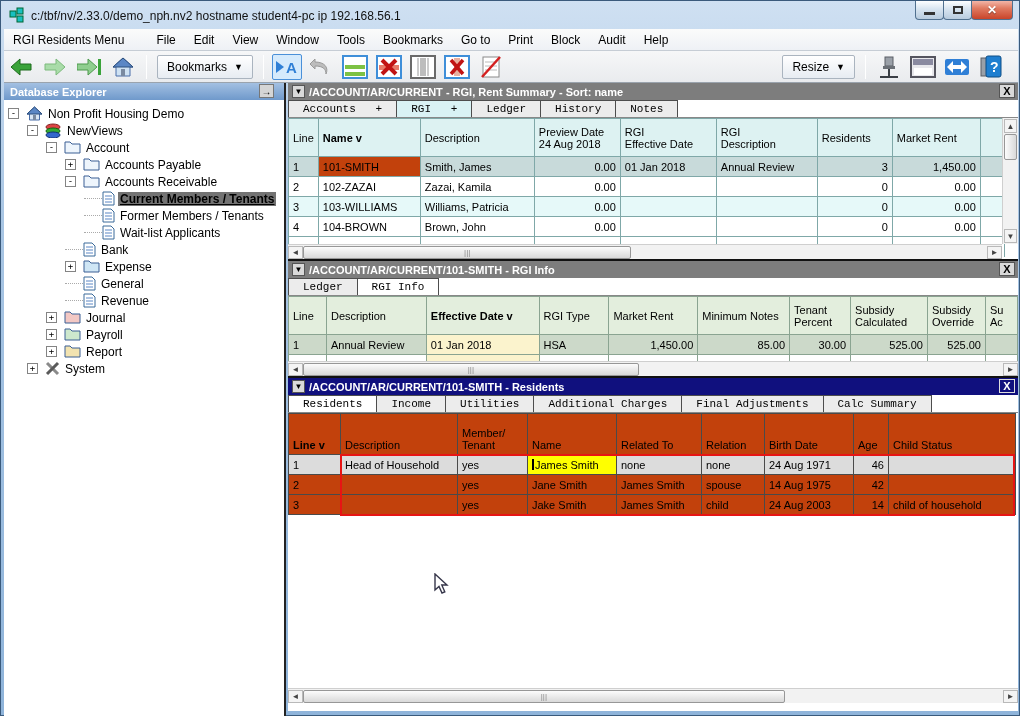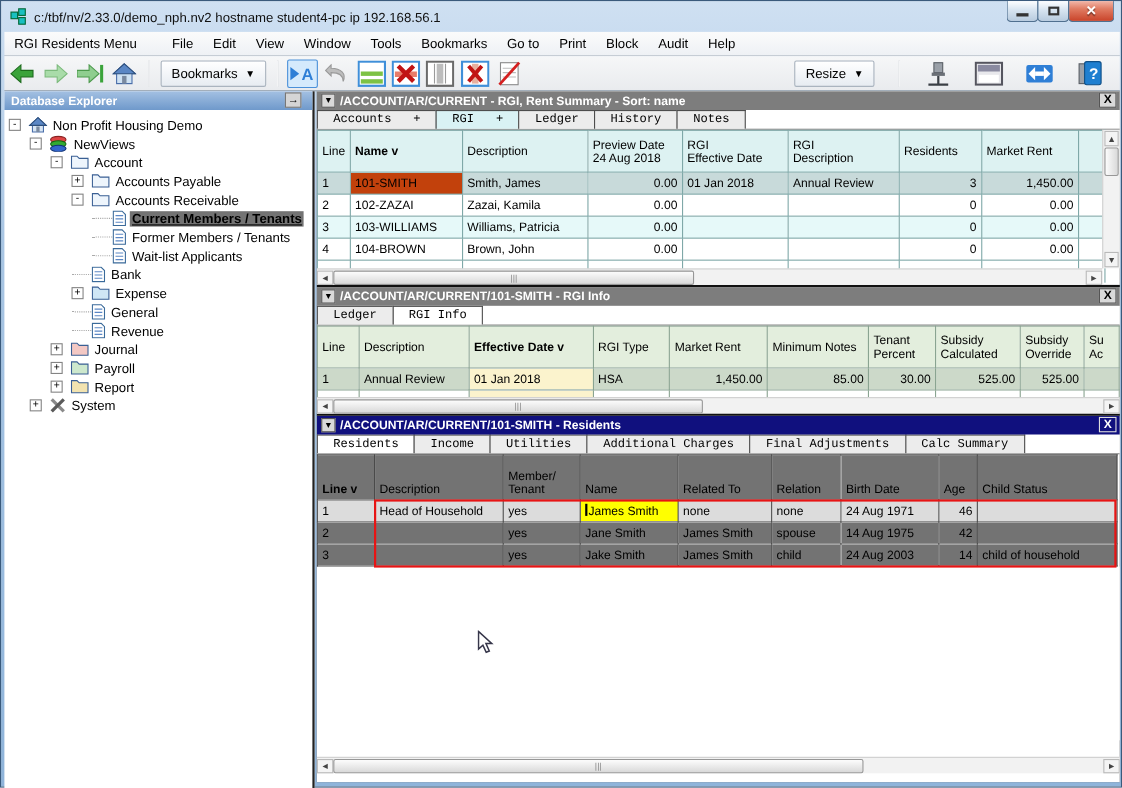--- a/index.html
+++ b/index.html
@@ -22,21 +22,21 @@
   .menu-item { padding:3px 9px; white-space:pre; }
   .menu-item.first { margin-right:14px; }
 
   
   .toolbar { position:absolute; left:3px; top:50px; width:1014px; height:32px; background:linear-gradient(#f6f7f8,#e9ebee); border-bottom:1px solid #9aa3ad; display:flex; align-items:center; }
   .tb-sep { width:1px; height:24px; background:#b6bcc4; border-right:1px solid #fff; margin:0 6px; }
   .tb-ico { width:30px; height:26px; display:flex; align-items:center; justify-content:center; margin:0 2px; }
   .tb-btn { height:24px; border:1px solid #aab4bf; background:linear-gradient(#ffffff,#e7ecf2); border-radius:2px; display:flex; align-items:center; font-size:12px; padding:0 9px; margin:0 4px; }
   .tb-btn .caret { margin-left:7px; font-size:9px; }
   .tb-active { border:1px solid #4a90d9; background:#d5eafc; border-radius:2px; }
-  .tb-right { margin-left:auto; display:flex; align-items:center; margin-right:10px;gap:12px; }
+  .tb-right { margin-left:auto; display:flex; align-items:center; margin-right:10px; }
   .tb-spacer { flex:0 0 240px; }
 
   
   .treepanel { position:absolute; left:3px; top:82px; width:282px; height:712px; background:#fff; border-right:2px solid #222; }
   .treehdr { height:17px; background:linear-gradient(#a3c0e2,#6f99cb); color:#fff; font-size:11px; font-weight:bold; display:flex; align-items:center; padding-left:6px; position:relative; }
   .treehdr-btn { position:absolute; right:10px; top:1px; width:15px; height:14px; background:#d5d5d5; border:1px solid #777; display:flex; align-items:center; justify-content:center; font-size:10px; color:#000; }
   .tree { padding:5px 0 0 4px; font-size:12px; color:#000; }
   .trow { height:17px; display:flex; align-items:center; white-space:pre; }
   .guide { width:19px; flex:0 0 19px; }
   .ebox { width:11px; height:11px; border:1px solid #848484; background:#fff; font-size:9px; line-height:9px; text-align:center; margin-right:7px; flex:0 0 11px; font-family:"DejaVu Sans Mono",monospace; }
@@ -77,21 +77,21 @@
   .t1 .partial td { border-bottom:none; }
 
   
   .t2 td,.t2 th { border:1px solid #8aa491; height:20px; }
   .t2 th { background:#e3eedd; height:38px; }
   .t2 .rowsel td { background:#ccd9c9; }
   .t2 td.datecell { background:#fbf3cd; }
 
   
   .t3wrap { position:relative; }
-  .t3 td,.t3 th { border:1px solid #4a4a4a; height:20px; background:#737373; }
+  .t3 td,.t3 th { border:1px solid #4a4a4a; height:20px; background:#c2410c; }
   .t3 th { height:41px; vertical-align:bottom; padding-bottom:3px; }
   .t3 .rowsel td { background:#dcdcdc; }
   .t3 td.editcell { background:#ffff00; }
   .redsel { position:absolute; left:52px; top:41px; width:675px; height:62px; border:2px solid #e71414; pointer-events:none; }
   .cursorbar { display:inline-block; width:2px; height:11px; background:#000; vertical-align:-1px; margin-right:1px; }
 
   
   .hscroll { height:15px; background:#f2f2f2; border-top:1px solid #cfcfcf; display:flex; align-items:center; }
   .sb-arrow { width:15px; height:13px; background:#f4f4f4; border:1px solid #b9b9b9; font-size:8px; line-height:11px; text-align:center; color:#444; flex:0 0 15px; }
   .sb-thumb { height:13px; background:linear-gradient(#fcfcfc,#d9d9d9); border:1px solid #979797; border-radius:2px; text-align:center; color:#888; font-size:8px; line-height:12px; }

